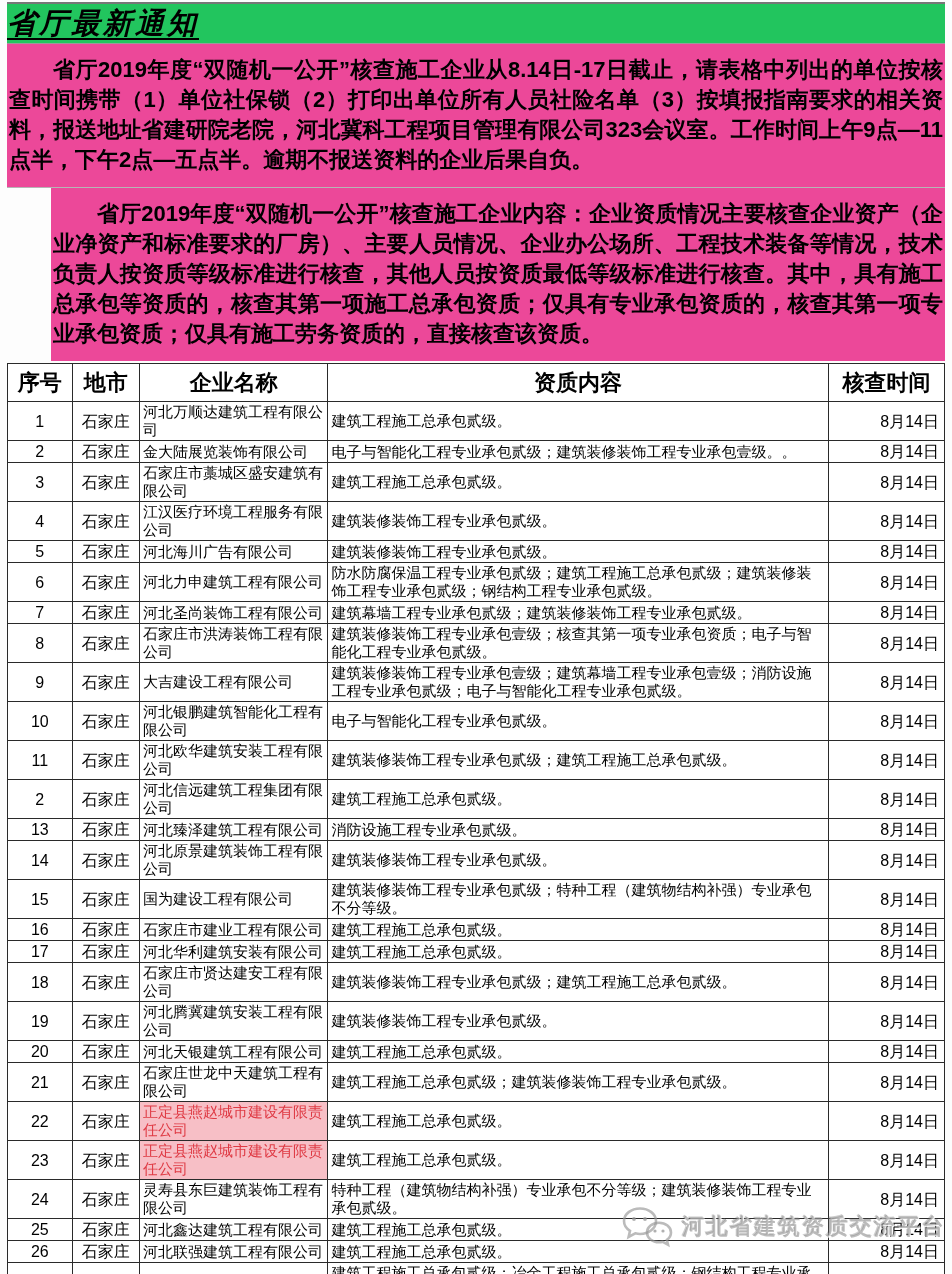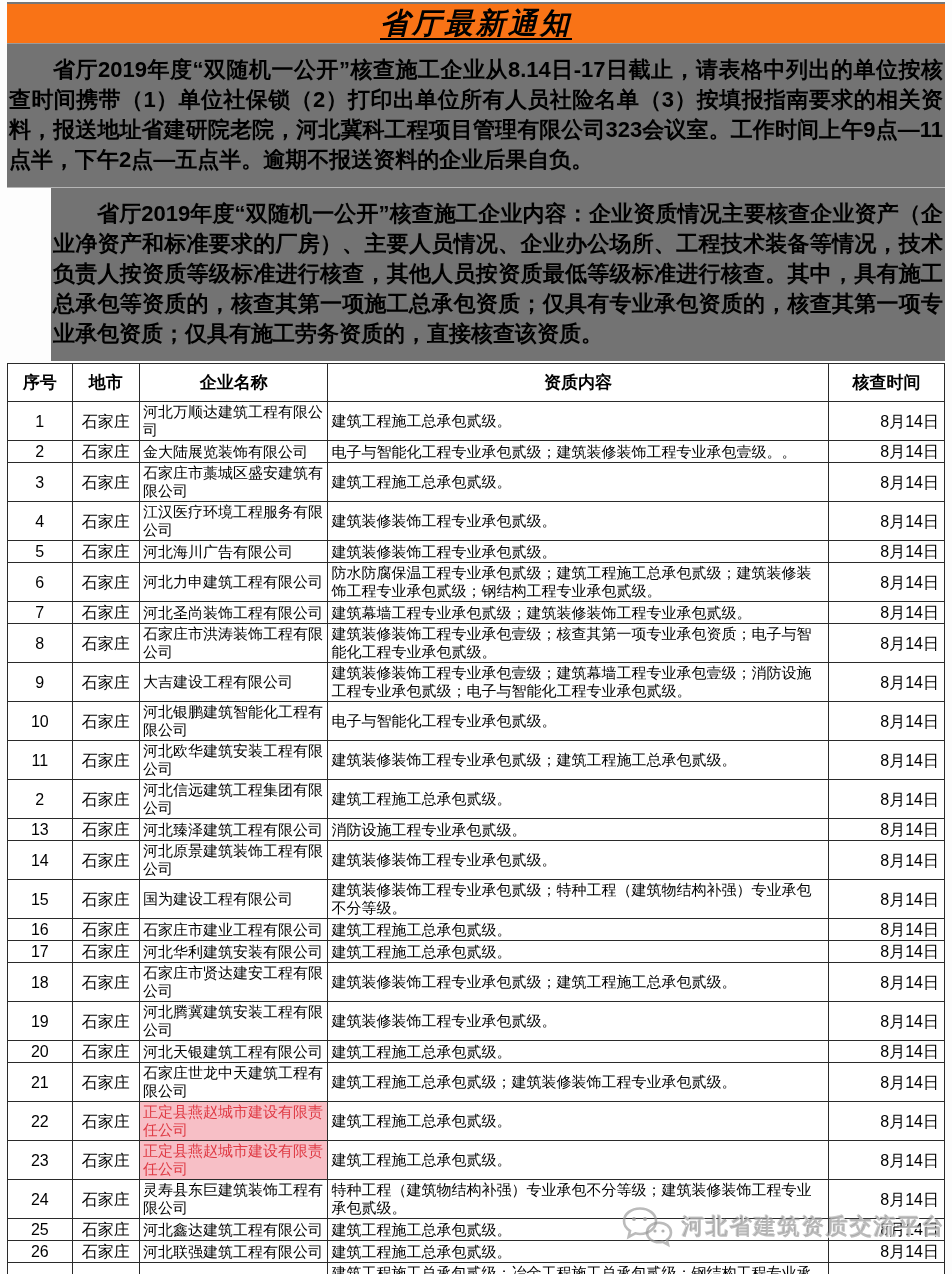--- a/index.html
+++ b/index.html
@@ -15,37 +15,37 @@
   .page {
     position: absolute; inset: 0;
     padding: 2px 7px 0 7px;
     background: #fdfdfd;
   }
   
   .title-box {
     border-top: 2px solid #777;
     border-bottom: 1px solid #9a9a9a;
     height: 42px;
-    display: flex; align-items: center; justify-content: center;
-    background: #f97316;
+    display: flex; align-items: center; 
+    background: #22c55e;
   }
   .title {
     font-family: "Liberation Serif", serif;
     font-size: 29px;
     font-weight: bold;
     font-style: italic;
     text-decoration: underline;
     text-underline-offset: 5px;
     letter-spacing: 3px;
   }
   
   .para-box {
     border-bottom: 1px solid #b5b5b5;
     padding: 11px 2px 12px 2px;
-    background: #737373;
+    background: #ec4899;
   }
   .para {
     margin: 0;
     font-size: 22px;
     font-weight: bold;
     line-height: 30px;
     text-align: justify;
     text-indent: 2em;
     letter-spacing: 0;
   }
@@ -57,21 +57,21 @@
     margin-top: 2px;
     background: #fff;
   }
   table.notice th, table.notice td {
     border: 1px solid #2a2a2a;
     vertical-align: middle;
     word-break: break-all;
   }
   table.notice th {
     height: 38px;
-    font-size: 17px;
+    font-size: 22px;
     font-weight: bold;
     text-align: center;
     padding: 2px;
   }
   td.c-no, td.c-city {
     text-align: center;
     font-size: 16px;
     padding: 1px 2px;
     line-height: 19px;
   }

